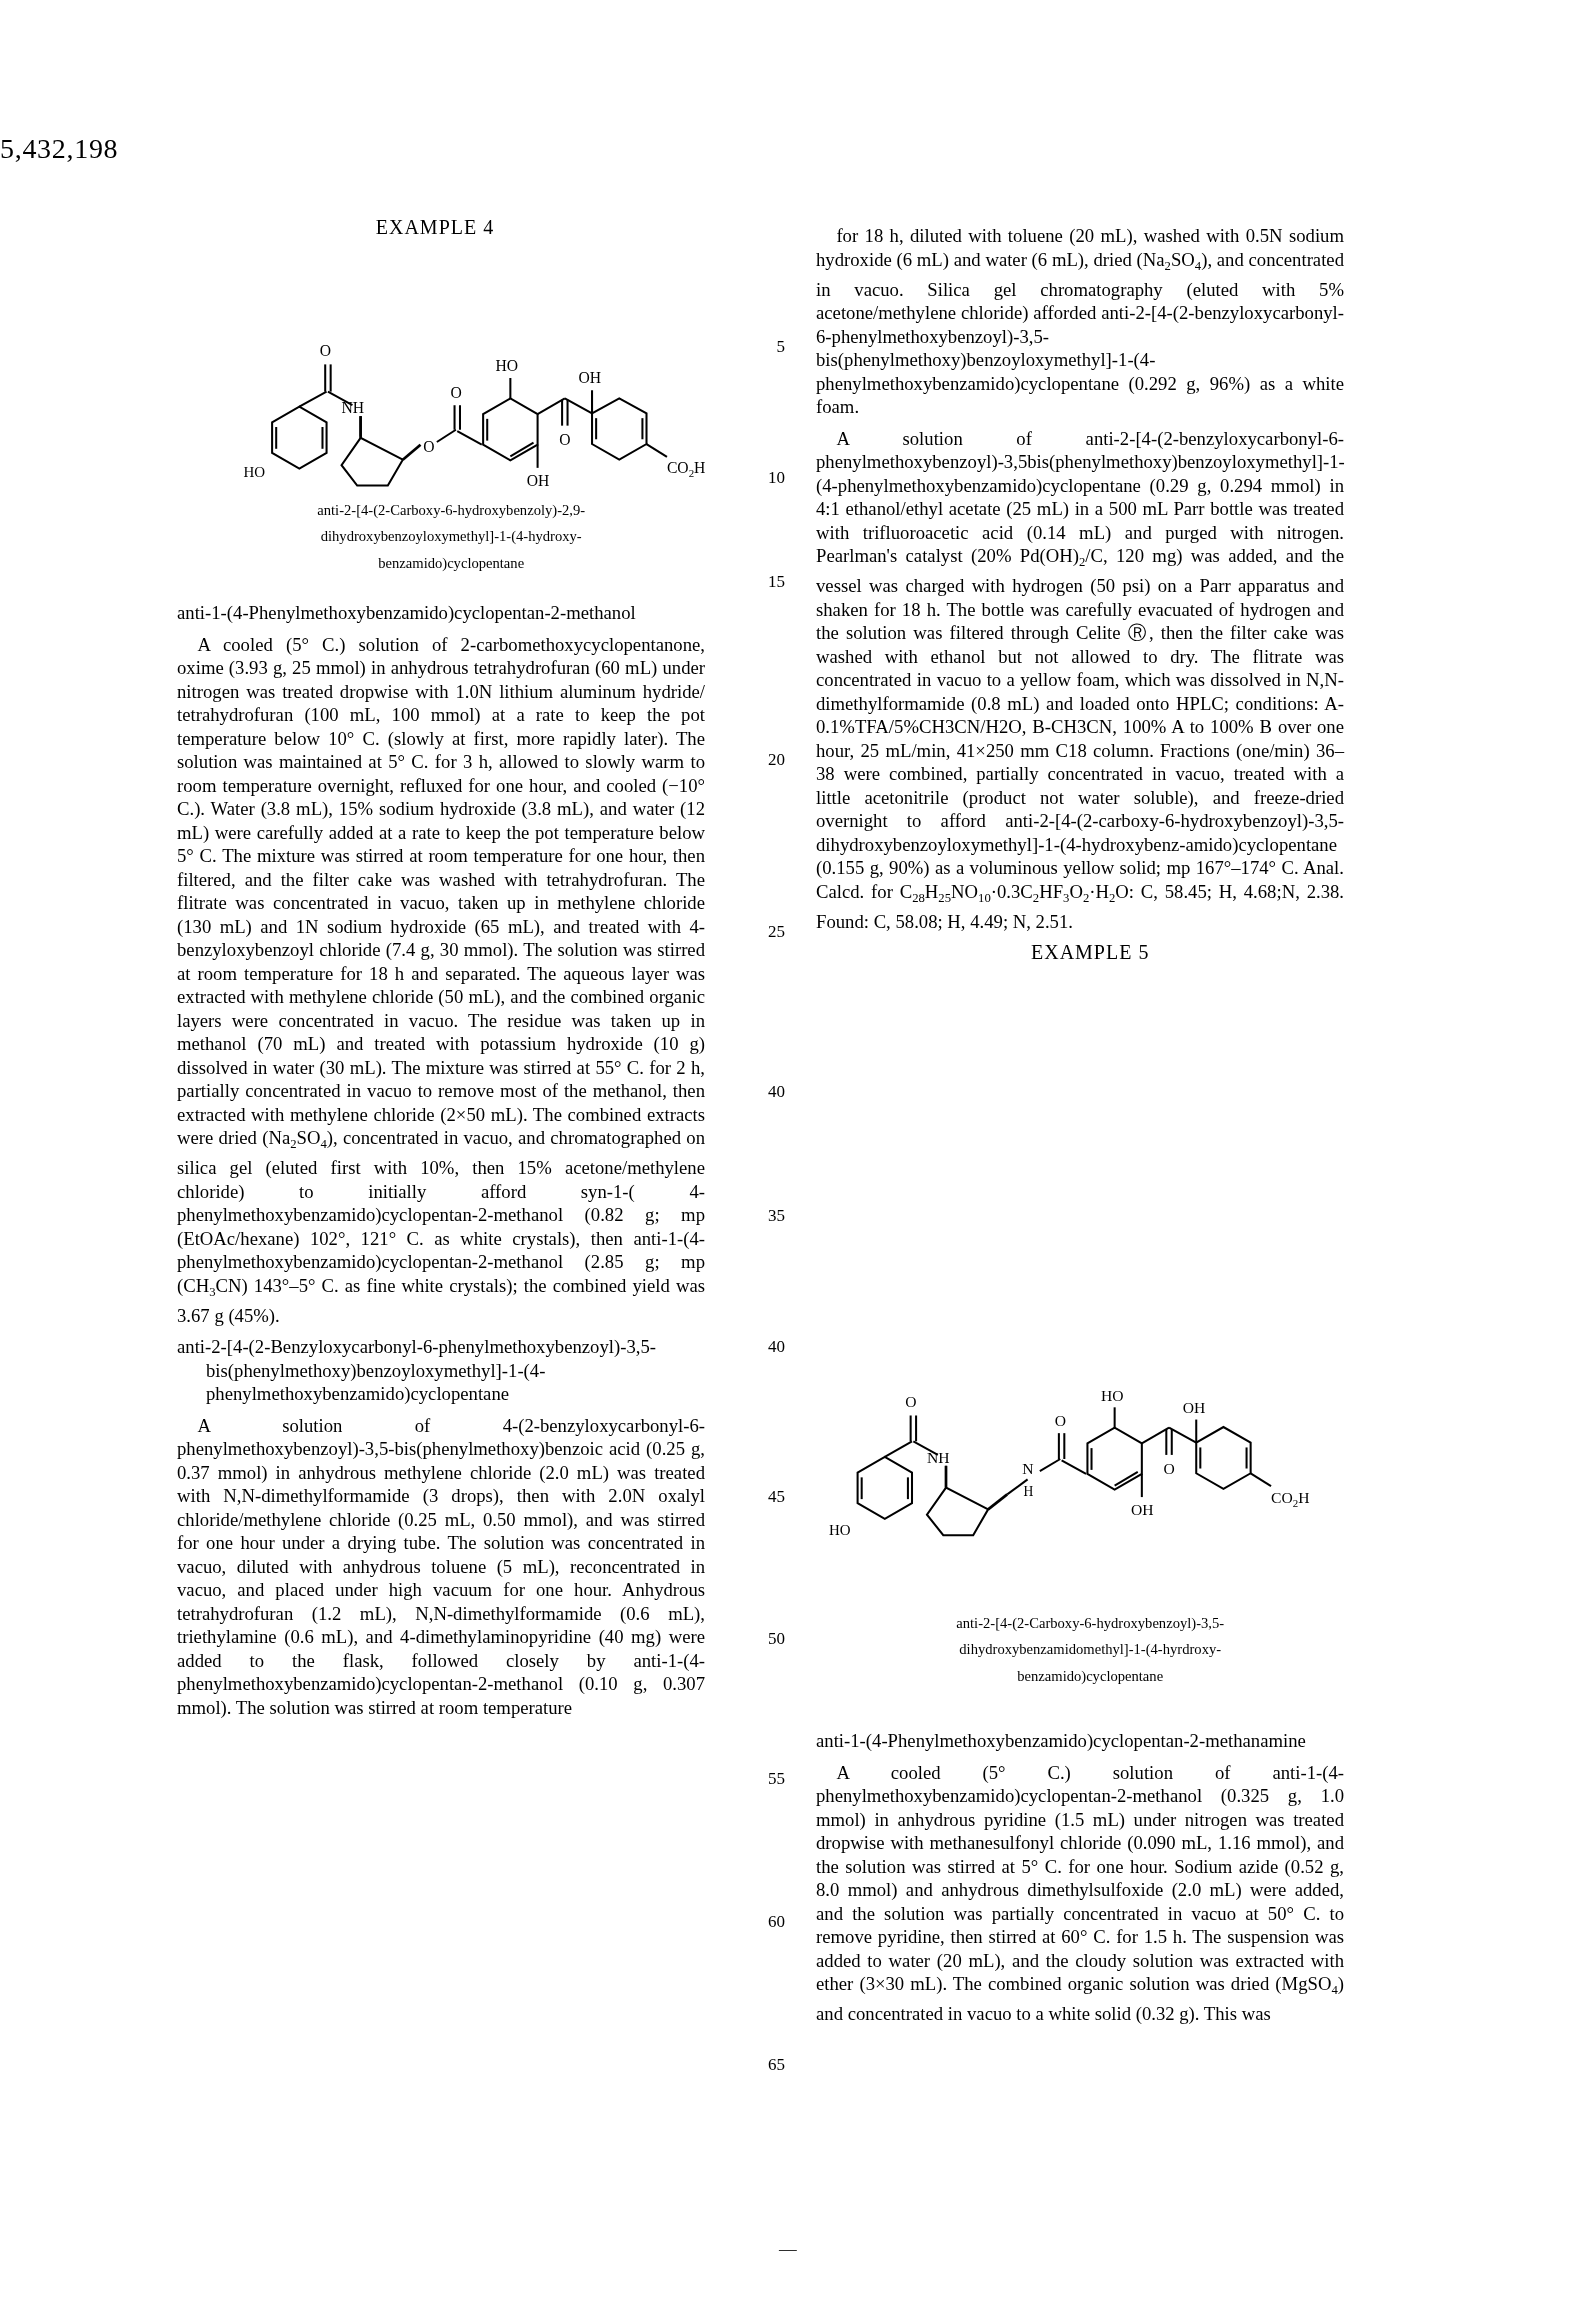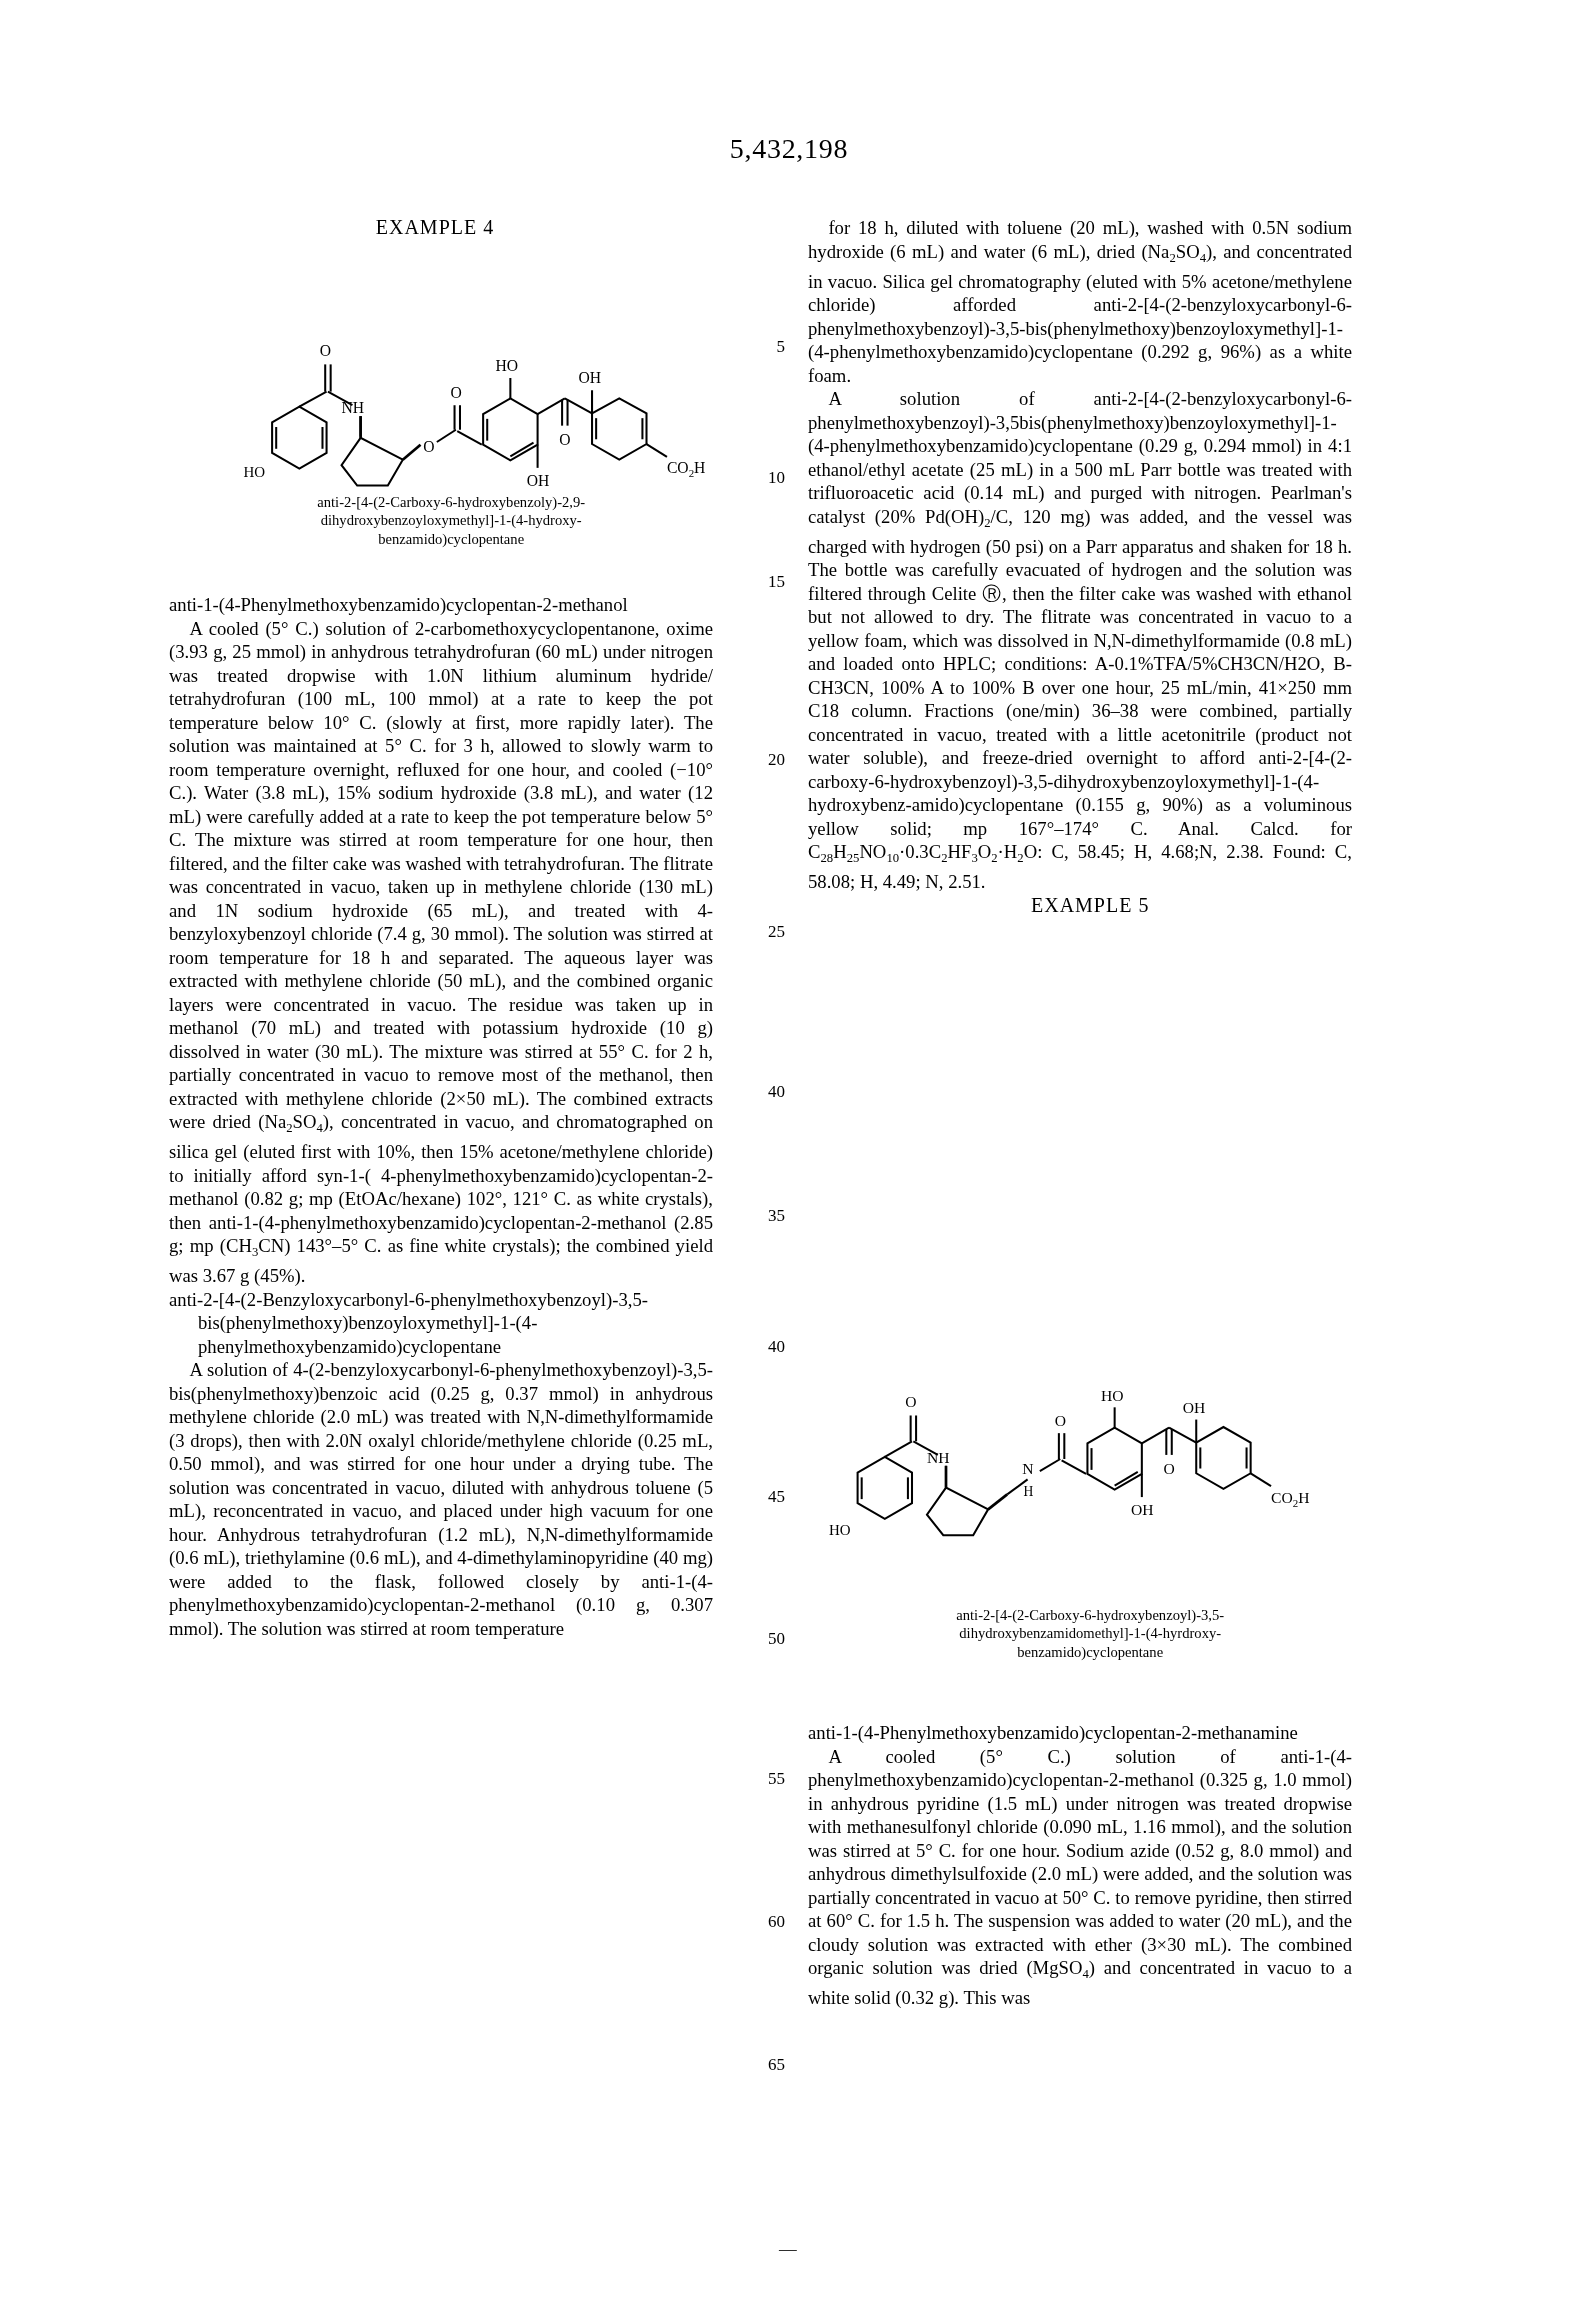--- a/index.html
+++ b/index.html
@@ -8,21 +8,21 @@
     font-family:"Liberation Serif", "DejaVu Serif", serif;
     color:#000;
     position:relative;
     overflow:hidden;
   }
   .page { position:absolute; inset:0; }
 
   
   .patent-no {
     position:absolute; top:133px; left:0; width:1578px;
-    text-align:center; font-size:28px; letter-spacing:0.7px;
+    font-size:28px; letter-spacing:0.7px;
   }
   .pagenum-left {
     position:absolute; top:169px; left:163px; width:544px;
     text-align:center; font-size:28px; font-weight:bold;
   }
   .pagenum-right {
     position:absolute; top:173px; left:803px; width:544px;
     text-align:center; font-size:28px; font-weight:bold;
   }
   .example-head-l {
@@ -36,21 +36,21 @@
     width:544px;
     font-size:18.7px;
     line-height:23.5px;
     text-align:justify;
     text-justify:inter-word;
     hyphens:none;
   }
   .col.left  { left:169px; }
   .col.right { left:808px; }
 
-  .col p { margin:0; text-indent:20.4px; }
+  .col p { margin:8px; text-indent:20.4px; }
   .col p.hang { text-indent:0; padding-left:29px; text-indent:-29px; }
   sub { font-size:0.68em; vertical-align:-0.28em; }
   .ex5-head { text-align:center; text-indent:0; font-size:20px; letter-spacing:1px; margin:17.7px 0 0 0; }
 
   
   .linenums { position:absolute; left:754px; top:0; width:31px; }
   .linenums div {
     position:absolute; font-size:17px; text-align:right; width:31px;
   }
 

